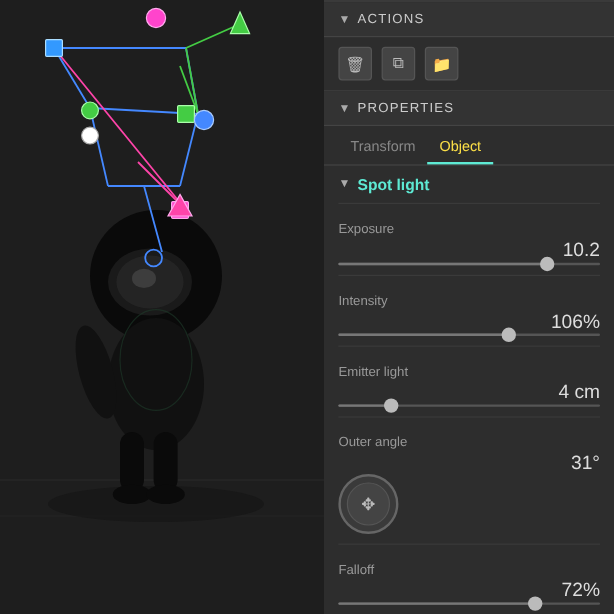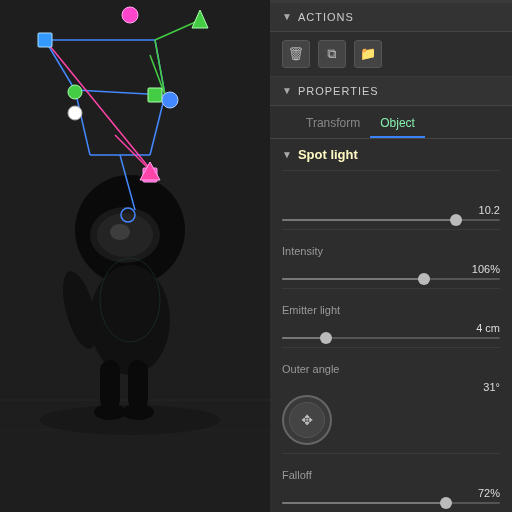--- a/index.html
+++ b/index.html
@@ -75,47 +75,47 @@
       justify-content: center;
       cursor: pointer;
       color: #bbb;
       font-size: 13px;
     }
 
     
     .tabs {
       display: flex;
       border-bottom: 1px solid #444;
-      padding: 0 26px;
+      padding: 0 12px;
       margin-top: 4px;
     }
 
     .tab {
       padding: 6px 10px;
       color: #888;
       font-size: 12px;
       cursor: pointer;
       border-bottom: 2px solid transparent;
     }
 
     .tab.active {
-      color: #86efac;
-      border-bottom: 2px solid #3b82f6;
+      color: #fde047;
+      border-bottom: 2px solid #5eead4;
     }
 
     
     .subsection-header {
       display: flex;
       align-items: center;
       padding: 8px 12px;
       cursor: pointer;
     }
 
     .subsection-title {
-      color: #fef9c3;
+      color: #5eead4;
       font-size: 13px;
       font-weight: bold;
     }
 
     
     .prop-row {
       display: flex;
       align-items: center;
       padding: 6px 12px;
       min-height: 32px;
@@ -123,21 +123,21 @@
 
     .prop-label {
       color: #999;
       font-size: 11px;
       width: 100px;
       flex-shrink: 0;
     }
 
     .prop-value {
       color: #ddd;
-      font-size: 11px;
+      font-size: 16px;
       margin-left: auto;
       margin-top: 36px;
     }
 
     
     .color-swatch {
       width: 22px;
       height: 16px;
       border: 1px solid #666;
       border-radius: 2px;
@@ -328,20 +328,21 @@
   </div>
 
   <div class="subsection-header">
     <span class="section-arrow">▼</span>
     <span class="subsection-title">Spot light</span>
   </div>
 
   <div class="divider"></div>
 
   <div class="prop-row">
+    <span class="prop-label">Exposure</span>
     <span class="prop-value">10.2</span>
   </div>
   <div class="slider-row">
     <div class="slider-track">
       <div class="slider-fill" style="width:80%"></div>
       <div class="slider-thumb" style="left:80%"></div>
     </div>
   </div>
   <div class="divider"></div>
 

